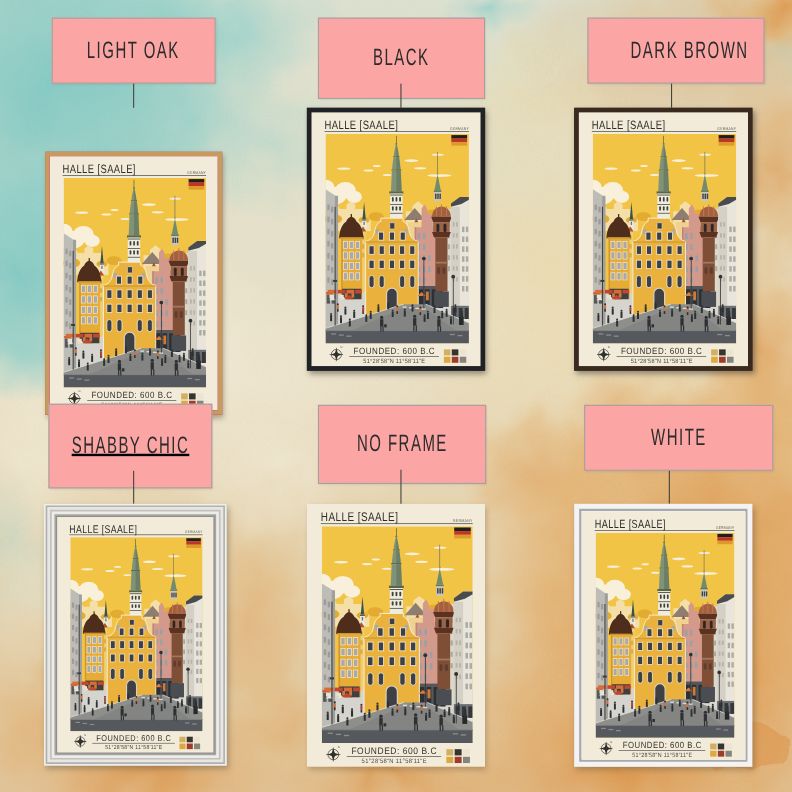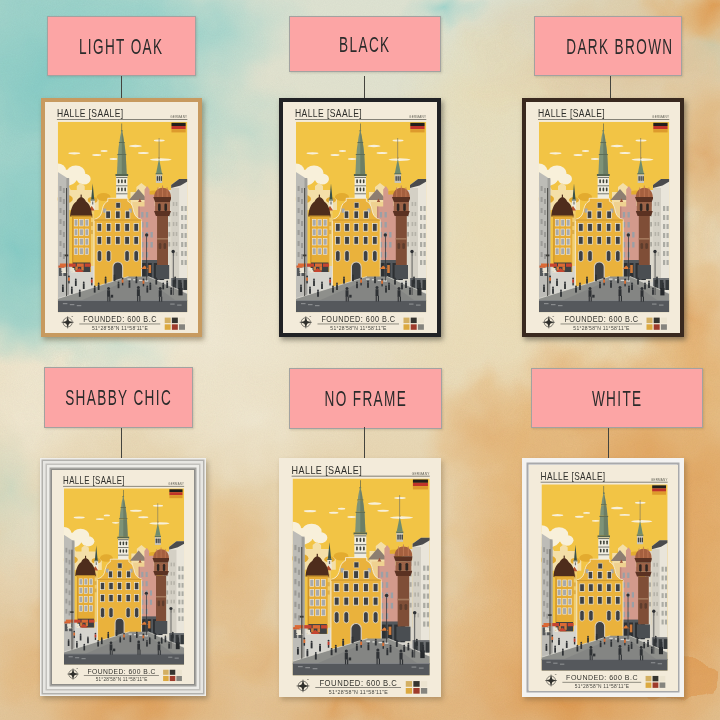--- a/index.html
+++ b/index.html
@@ -7,21 +7,21 @@
        font-family:"Liberation Sans", sans-serif;}
   .lbl{position:absolute;background:#fca5a5;border:1px solid #a2a2a0;
        box-sizing:border-box;display:flex;align-items:center;justify-content:center;
        box-shadow:1px 1px 2px rgba(80,70,50,.18);}
   .lbl span{display:block;transform:scale(.68,1.08);transform-origin:center;
        font-size:20px;letter-spacing:2px;color:#2b2b2b;white-space:nowrap;}
   .wire{position:absolute;width:1px;background:#44443e;}
   .frame{position:absolute;box-sizing:border-box;}
   .frame svg{display:block;width:100%;height:100%;}
   .oak{border:4px solid #c79a5f;background:#be185d;
-       box-shadow:2px 3px 5px rgba(90,70,40,.45), inset 1px 1px 0 rgba(255,235,200,.5), inset -1px -1px 0 rgba(80,50,20,.4);}
+       box-shadow:2px 3px 5px rgba(90,70,40,.45), inset 1px 1px 0 rgba(255,235,200,.5), inset -1px -1px 0 rgba(80,50,20,.4);margin-top:40px;}
   .black{border:4px solid #212225;background:#212225;
        box-shadow:2px 3px 5px rgba(60,55,45,.5), inset -1px -1px 0 rgba(120,120,120,.3);}
   .brown{border:4px solid #39291f;background:#39291f;
        box-shadow:2px 3px 5px rgba(60,55,45,.5), inset 1px 1px 0 rgba(140,100,70,.35);}
   .shabby{padding:12px;background:#d8d7d3;
        box-shadow:2px 3px 5px rgba(90,80,60,.4),
          inset 0 0 0 1.5px #efeeea, inset 0 0 0 3px #b2b1ad,
          inset 0 0 0 5.5px #e7e6e2, inset 0 0 0 7px #c2c1bd,
          inset 0 0 0 9.5px #edece8, inset 0 0 0 11px #a5a4a0,
          inset 0 0 0 12px #8e8d89;}
@@ -555,57 +555,57 @@
           <rect x="127.7" y="215.6" width="6" height="5.5" fill="#35342f"></rect>
           <rect x="134.9" y="215.6" width="6" height="5.5" fill="#ece4d0"></rect>
 <rect x="120.5" y="222.3" width="6" height="5.5" fill="#dca93f"></rect>
           <rect x="127.7" y="222.3" width="6" height="5.5" fill="#9e3b2b"></rect>
           <rect x="134.9" y="222.3" width="6" height="5.5" fill="#85847e"></rect>
 </g>
 </g>
 </svg>
 </div>
 
-<div class="lbl" style="left:289px;top:16px;width:152px;height:56px;">
+<div class="lbl" style="left:289px;top:16px;width:152px;height:74px;">
     <span>BLACK</span>
   </div>
 
 <div class="wire" style="left:364px;top:76px;height:22px;"></div>
 
 <div class="frame black" style="left:279px;top:98px;width:162px;height:239px;">
 <svg viewBox="0 0 154 231" preserveAspectRatio="none">
       <use href="#art"></use>
     </svg>
 </div>
 
-<div class="lbl" style="left:534px;top:16px;width:148px;height:60px;padding-left:24px;">
+<div class="lbl" style="left:534px;top:16px;width:161px;height:60px;padding-left:24px;">
     <span>DARK BROWN</span>
   </div>
 
 <div class="wire" style="left:610px;top:76px;height:22px;"></div>
 
 <div class="frame brown" style="left:522px;top:98px;width:162px;height:239px;">
 <svg viewBox="0 0 154 231" preserveAspectRatio="none">
       <use href="#art"></use>
     </svg>
 </div>
 
-<div class="lbl" style="left:44px;top:367px;width:149px;height:61px;">
+<div class="lbl" style="left:44px;top:367px;width:149px;height:77px;text-decoration:underline;">
     <span>SHABBY CHIC</span>
   </div>
 
 <div class="wire" style="left:121px;top:428px;height:30px;"></div>
 
 <div class="frame shabby" style="left:40px;top:458px;width:166px;height:238px;">
 <svg viewBox="0 0 154 231" preserveAspectRatio="none">
       <use href="#art"></use>
     </svg>
 </div>
 
-<div class="lbl" style="left:289px;top:368px;width:153px;height:61px;">
+<div class="lbl" style="left:289px;top:368px;width:153px;height:72px;">
     <span>NO FRAME</span>
   </div>
 
 <div class="wire" style="left:364px;top:427px;height:31px;"></div>
 
 <div class="noframe" style="left:279px;top:458px;width:162px;height:239px;">
 <svg viewBox="0 0 154 231" preserveAspectRatio="none">
       <use href="#art"></use>
     </svg>
 </div>

